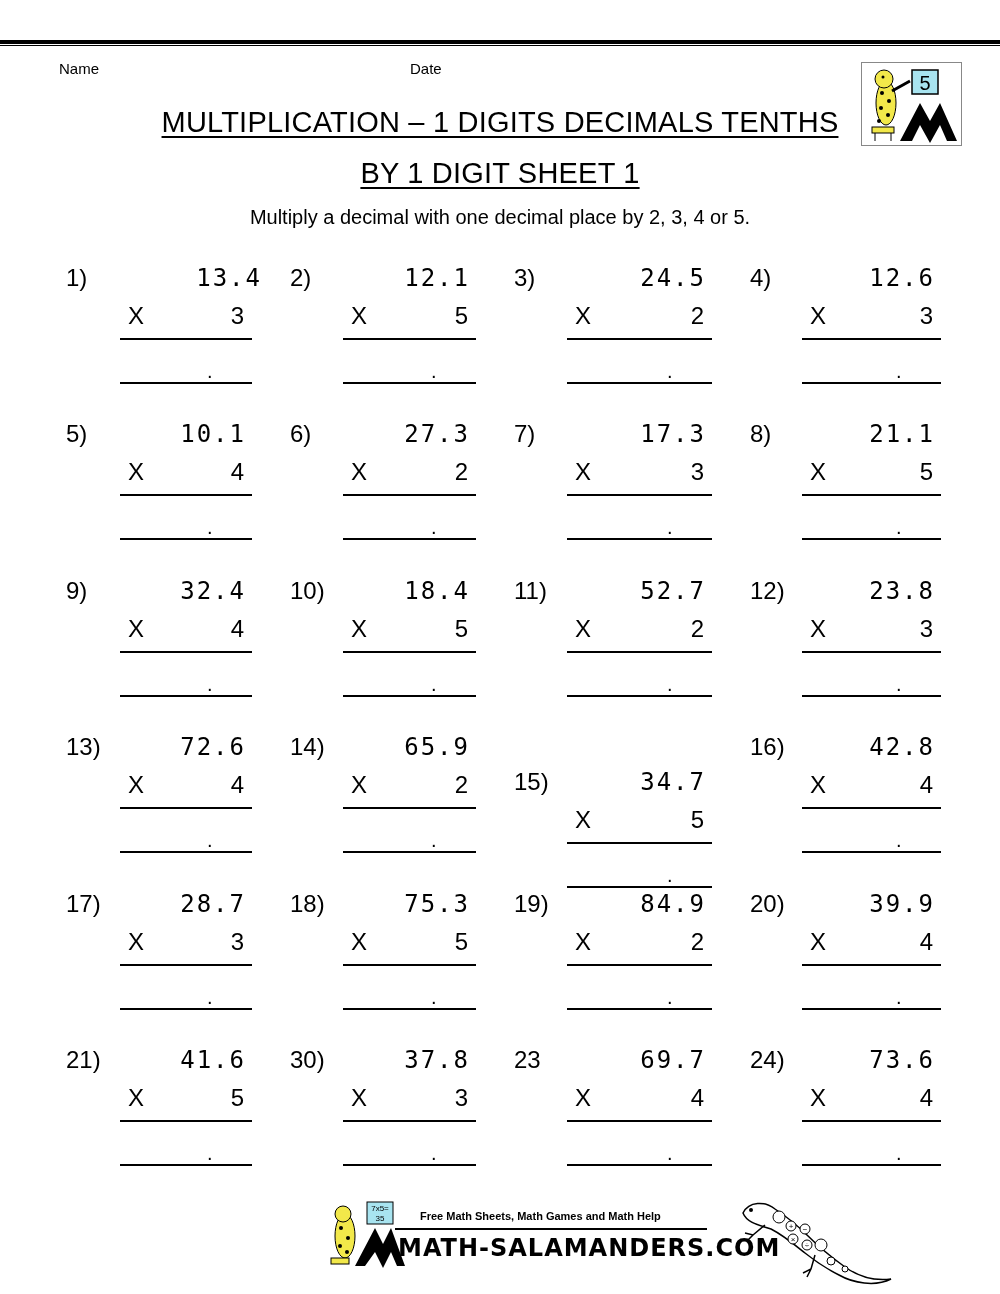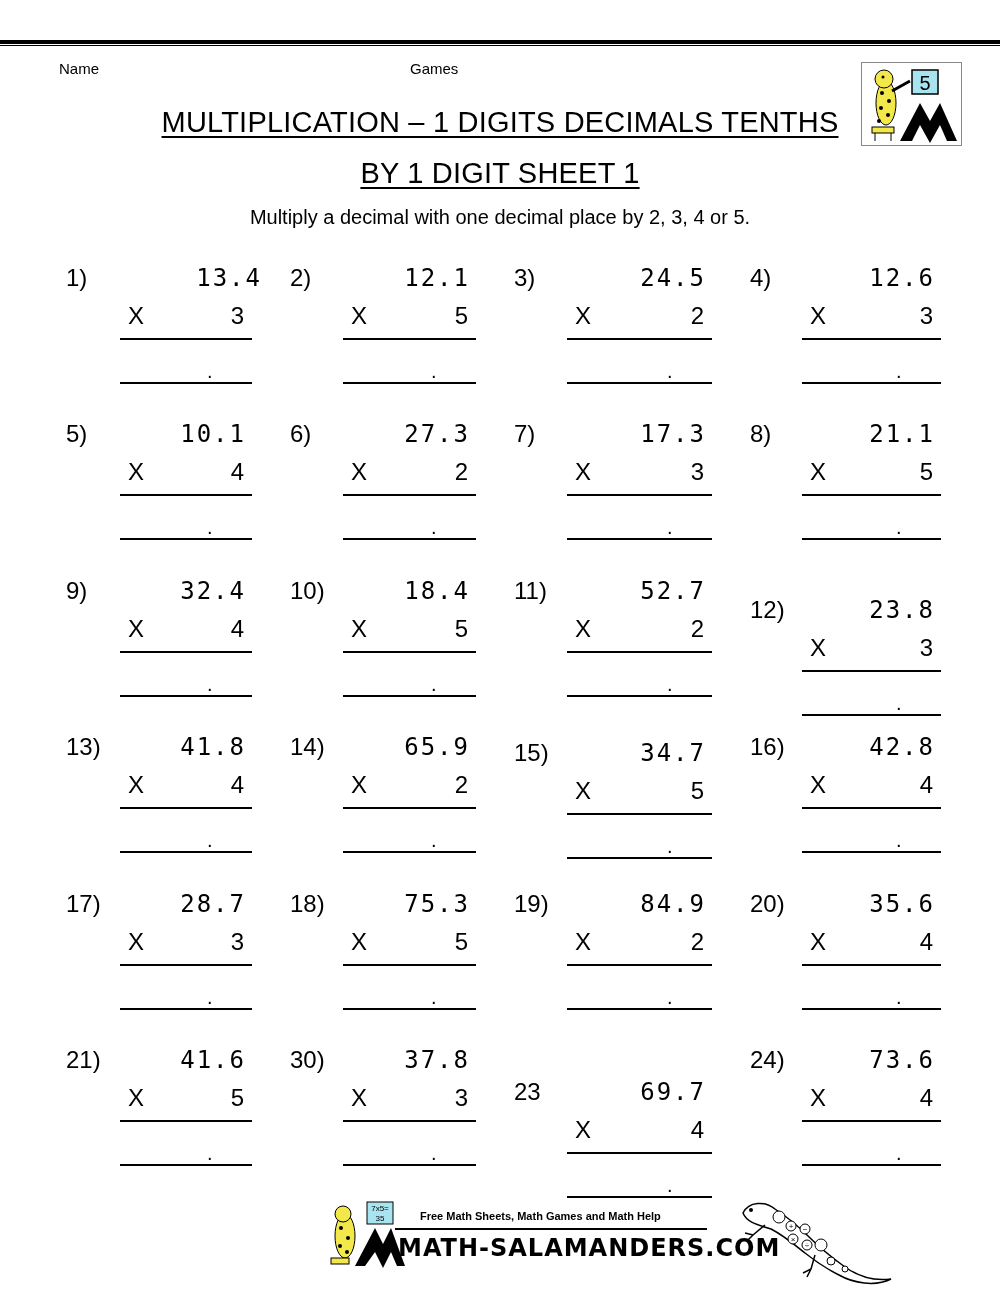--- a/index.html
+++ b/index.html
@@ -38,21 +38,21 @@
   .footer-site { position: absolute; left: 398px; top: 1234px; font-size: 24px; font-weight: bold;
                  letter-spacing: 1px; font-family: "DejaVu Sans", sans-serif; }
   .salamander { position: absolute; left: 735px; top: 1195px; width: 160px; height: 95px; }
 </style>
 </head>
 <body>
 
 <div class="top-rule"></div>
 
 <div class="name-label">Name</div>
-<div class="date-label">Games</div>
+<div class="date-label">Date</div>
 
 <div class="title title-1">MULTIPLICATION – 1 DIGITS DECIMALS TENTHS</div>
 <div class="title title-2">BY 1 DIGIT SHEET 1</div>
 <div class="instructions">Multiply a decimal with one decimal place by 2, 3, 4 or 5.</div>
 
 <div class="logo-box">
   <svg width="99" height="82" viewBox="0 0 99 82">
     <rect x="50" y="7" width="26" height="24" fill="#a8e4f0" stroke="#000" stroke-width="1.5"></rect>
     <text x="63" y="27" font-size="20" text-anchor="middle" font-family="Liberation Sans, sans-serif">5</text>
     <path d="M38 78 L58 40 L68 58 L78 40 L95 78 L85 78 L78 62 L68 80 L58 62 L50 78 Z" fill="#000"></path>
@@ -164,48 +164,48 @@
     </div>
     <div class="problem" style="left: 0px; top: 577px; width: 1000px;">
       <div class="p-num" style="left:514px">11)</div>
       <div class="p-top" style="left:567px;width:139px">52.7</div>
       <div class="p-x" style="left:575px">X</div>
       <div class="p-mult" style="left:567px;width:137px">2</div>
       <div class="p-line1" style="left:567px;width:145px"></div>
       <div class="p-dot" style="left:667px">.</div>
       <div class="p-line2" style="left:567px;width:145px"></div>
     </div>
-    <div class="problem" style="left: 0px; top: 577px; width: 1000px; margin-top: 19px;">
+    <div class="problem" style="left: 0px; top: 577px; width: 1000px;">
       <div class="p-num" style="left:750px">12)</div>
       <div class="p-top" style="left:802px;width:133px">23.8</div>
       <div class="p-x" style="left:810px">X</div>
       <div class="p-mult" style="left:802px;width:131px">3</div>
       <div class="p-line1" style="left:802px;width:139px"></div>
       <div class="p-dot" style="left:896px">.</div>
       <div class="p-line2" style="left:802px;width:139px"></div>
     </div>
     <div class="problem" style="left: 0px; top: 733px; width: 916px;">
       <div class="p-num" style="left:66px">13)</div>
-      <div class="p-top" style="left:120px;width:126px">41.8</div>
+      <div class="p-top" style="left:120px;width:126px">72.6</div>
       <div class="p-x" style="left:128px">X</div>
       <div class="p-mult" style="left:120px;width:124px">4</div>
       <div class="p-line1" style="left:120px;width:132px"></div>
       <div class="p-dot" style="left:207px">.</div>
       <div class="p-line2" style="left:120px;width:132px"></div>
     </div>
     <div class="problem" style="left: 0px; top: 733px; width: 1000px;">
       <div class="p-num" style="left:290px">14)</div>
       <div class="p-top" style="left:343px;width:127px">65.9</div>
       <div class="p-x" style="left:351px">X</div>
       <div class="p-mult" style="left:343px;width:125px">2</div>
       <div class="p-line1" style="left:343px;width:133px"></div>
       <div class="p-dot" style="left:431px">.</div>
       <div class="p-line2" style="left:343px;width:133px"></div>
     </div>
-    <div class="problem" style="left: 0px; top: 739px; width: 872px;">
+    <div class="problem" style="left: 0px; top: 768px; width: 872px;">
       <div class="p-num" style="left:514px">15)</div>
       <div class="p-top" style="left:567px;width:139px">34.7</div>
       <div class="p-x" style="left:575px">X</div>
       <div class="p-mult" style="left:567px;width:137px">5</div>
       <div class="p-line1" style="left:567px;width:145px"></div>
       <div class="p-dot" style="left:667px">.</div>
       <div class="p-line2" style="left:567px;width:145px"></div>
     </div>
     <div class="problem" style="left: 0px; top: 733px; width: 1000px;">
       <div class="p-num" style="left:750px">16)</div>
@@ -238,21 +238,21 @@
       <div class="p-num" style="left:514px">19)</div>
       <div class="p-top" style="left:567px;width:139px">84.9</div>
       <div class="p-x" style="left:575px">X</div>
       <div class="p-mult" style="left:567px;width:137px">2</div>
       <div class="p-line1" style="left:567px;width:145px"></div>
       <div class="p-dot" style="left:667px">.</div>
       <div class="p-line2" style="left:567px;width:145px"></div>
     </div>
     <div class="problem" style="left: 0px; top: 890px; width: 1000px;">
       <div class="p-num" style="left:750px">20)</div>
-      <div class="p-top" style="left:802px;width:133px">35.6</div>
+      <div class="p-top" style="left:802px;width:133px">39.9</div>
       <div class="p-x" style="left:810px">X</div>
       <div class="p-mult" style="left:802px;width:131px">4</div>
       <div class="p-line1" style="left:802px;width:139px"></div>
       <div class="p-dot" style="left:896px">.</div>
       <div class="p-line2" style="left:802px;width:139px"></div>
     </div>
     <div class="problem" style="left: 0px; top: 1046px; width: 1000px;">
       <div class="p-num" style="left:66px">21)</div>
       <div class="p-top" style="left:120px;width:126px">41.6</div>
       <div class="p-x" style="left:128px">X</div>
@@ -263,21 +263,21 @@
     </div>
     <div class="problem" style="left: 0px; top: 1046px; width: 1000px;">
       <div class="p-num" style="left:290px">30)</div>
       <div class="p-top" style="left:343px;width:127px">37.8</div>
       <div class="p-x" style="left:351px">X</div>
       <div class="p-mult" style="left:343px;width:125px">3</div>
       <div class="p-line1" style="left:343px;width:133px"></div>
       <div class="p-dot" style="left:431px">.</div>
       <div class="p-line2" style="left:343px;width:133px"></div>
     </div>
-    <div class="problem" style="left: 0px; top: 1046px; width: 860px; margin-top: 32px;">
+    <div class="problem" style="left: 0px; top: 1046px; width: 860px;">
       <div class="p-num" style="left:514px">23</div>
       <div class="p-top" style="left:567px;width:139px">69.7</div>
       <div class="p-x" style="left:575px">X</div>
       <div class="p-mult" style="left:567px;width:137px">4</div>
       <div class="p-line1" style="left:567px;width:145px"></div>
       <div class="p-dot" style="left:667px">.</div>
       <div class="p-line2" style="left:567px;width:145px"></div>
     </div>
     <div class="problem" style="left: 0px; top: 1046px; width: 1000px;">
       <div class="p-num" style="left:750px">24)</div>

